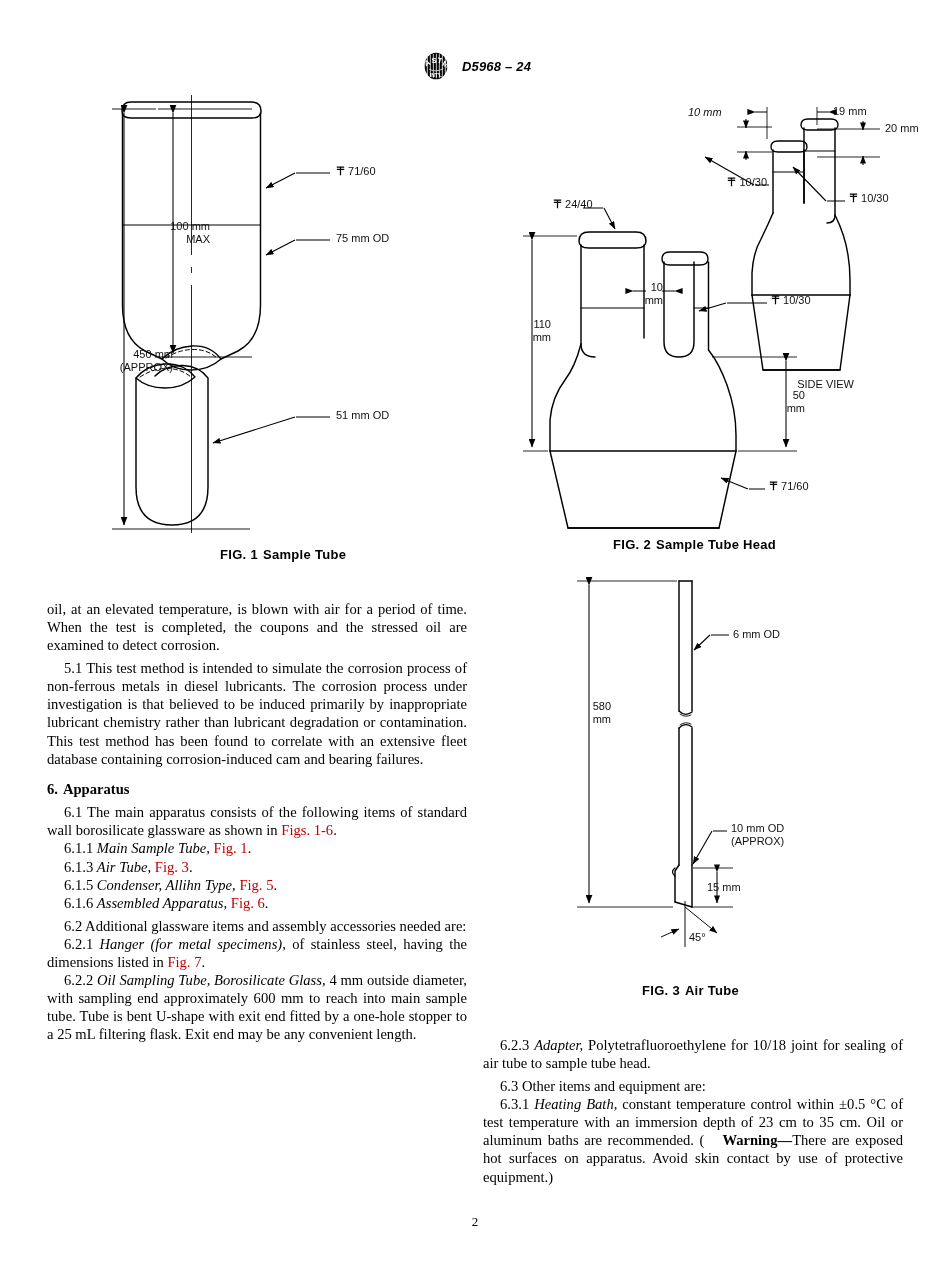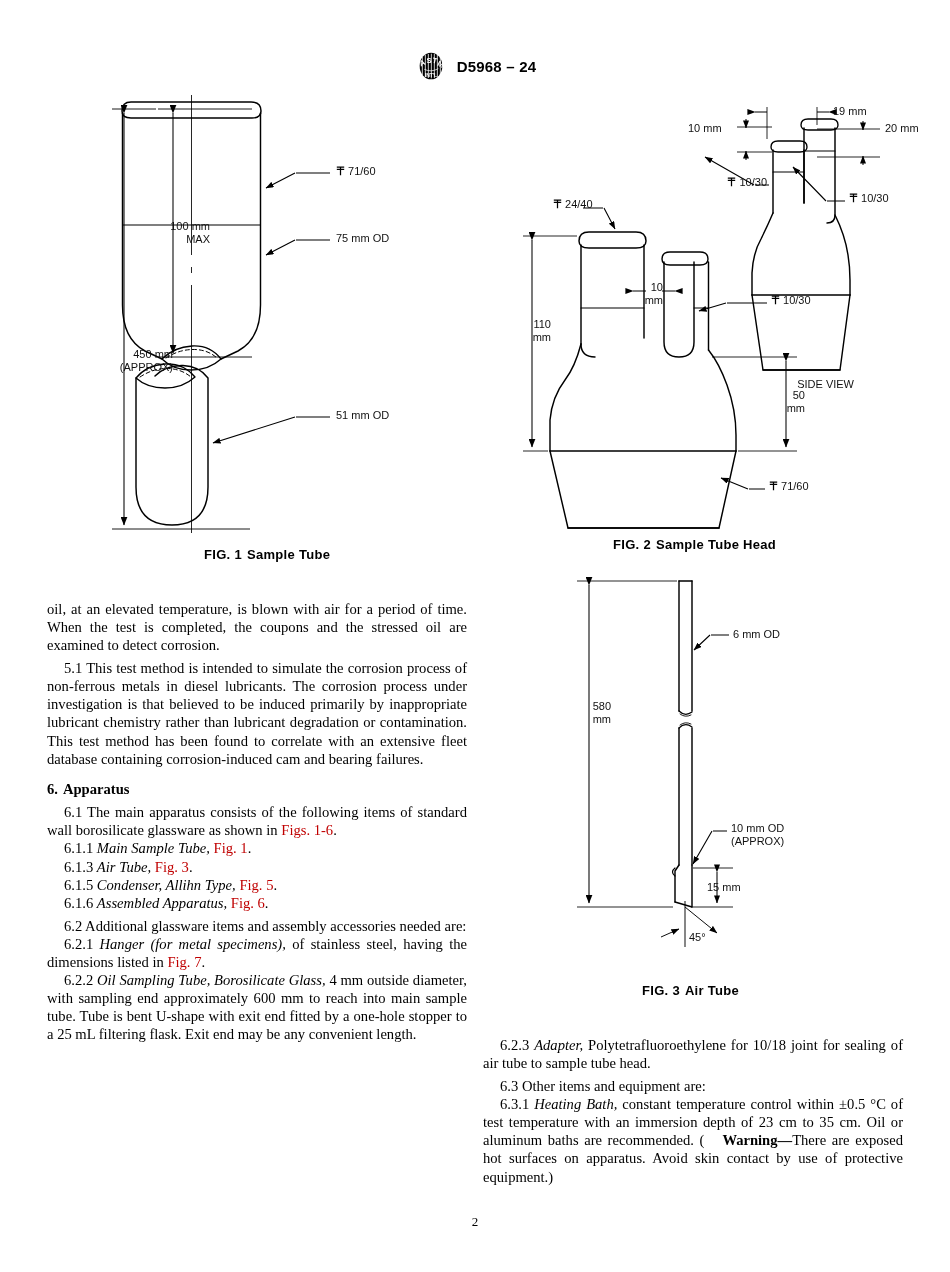--- a/index.html
+++ b/index.html
@@ -5,21 +5,21 @@
   html,body{margin:0;padding:0;background:#fff;}
   body{width:950px;height:1272px;position:relative;
        font-family:"Liberation Serif", serif; color:#000;}
   .page{position:absolute;inset:0;width:950px;height:1272px;overflow:hidden;}
 
   
   .header{position:absolute;top:52px;left:0;width:950px;text-align:center;
           display:flex;justify-content:center;align-items:center;gap:9px;}
   .astm-logo{width:34px;height:28px;display:block;}
   .std-desig{font-family:"Liberation Sans",sans-serif;font-weight:bold;
-             font-size:15px;letter-spacing:.2px;}
+             font-size:13px;letter-spacing:.2px;font-style:italic;}
 
   
   .fig-caption{position:absolute;font-family:Liberation Sans, sans-serif;
                font-weight:bold;font-size:13px;letter-spacing:.3px;
                white-space:nowrap;}
   .fig-caption .num{margin-right:5px;}
 
   
   .dlabel{position:absolute;font-family:"Liberation Sans",sans-serif;
           font-size:11px;color:#111;white-space:nowrap;line-height:1.15;}
@@ -142,21 +142,21 @@
     <div class="dlabel ctr" style="left:40px;top:125px;width:70px;">
       <div>100 mm</div>
       <div>MAX</div>
     </div>
     <div class="dlabel ctr" style="left:-3px;top:253px;width:76px;">
       <div>450 mm</div>
       <div>(APPROX)</div>
     </div>
   </div>
 
-  <div class="fig-caption" style="left:176px;top:547px;padding-left:28px;">
+  <div class="fig-caption" style="left:192px;top:547px;padding-left:28px;">
     <span class="num">FIG. 1</span><span>Sample Tube</span>
   </div>
 
   <div class="fig-wrap" style="left:505px;top:95px;width:400px;height:435px;">
     <svg width="400" height="435" viewBox="0 0 400 435">
       <g fill="none" stroke="#000" stroke-width="1.45" stroke-linejoin="round" stroke-linecap="round">
 
         <path d="M74 146 Q74 137 84 137 L131 137 Q141 137 141 146 Q141 153 131 153 L84 153 Q74 153 74 146 Z" stroke-width="1.45"></path>
 
         <path d="M76 150 L76 249"></path>
@@ -284,21 +284,21 @@
     <div class="dlabel ctr" style="left:8px;top:223px;width:38px;">
       <div>110</div>
       <div>mm</div>
     </div>
     <div class="dlabel ctr" style="left:262px;top:294px;width:38px;">
       <div>50</div>
       <div>mm</div>
     </div>
     <div class="dlabel" style="left:328px;top:10px;">19 mm</div>
     <div class="dlabel" style="left:380px;top:27px;">20 mm</div>
-    <div class="dlabel" style="left:183px;top:27px;">10 mm</div>
+    <div class="dlabel" style="left:183px;top:11px;font-style:italic;">10 mm</div>
     <div class="dlabel ctr" style="left:245px;top:283px;width:104px;">SIDE VIEW</div>
   </div>
 
   <div class="fig-caption" style="left:613px;top:537px;">
     <span class="num">FIG. 2</span><span>Sample Tube Head</span>
   </div>
 
   <div class="fig-wrap" style="left:565px;top:565px;width:330px;height:410px;">
     <svg width="330" height="410" viewBox="0 0 330 410">
       <g fill="none" stroke="#000" stroke-width="1.45" stroke-linejoin="round" stroke-linecap="round">

